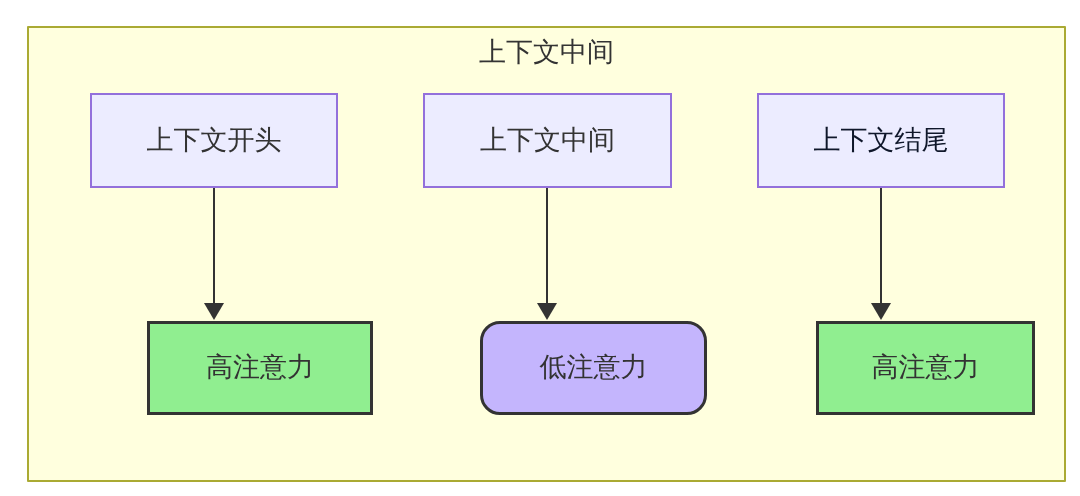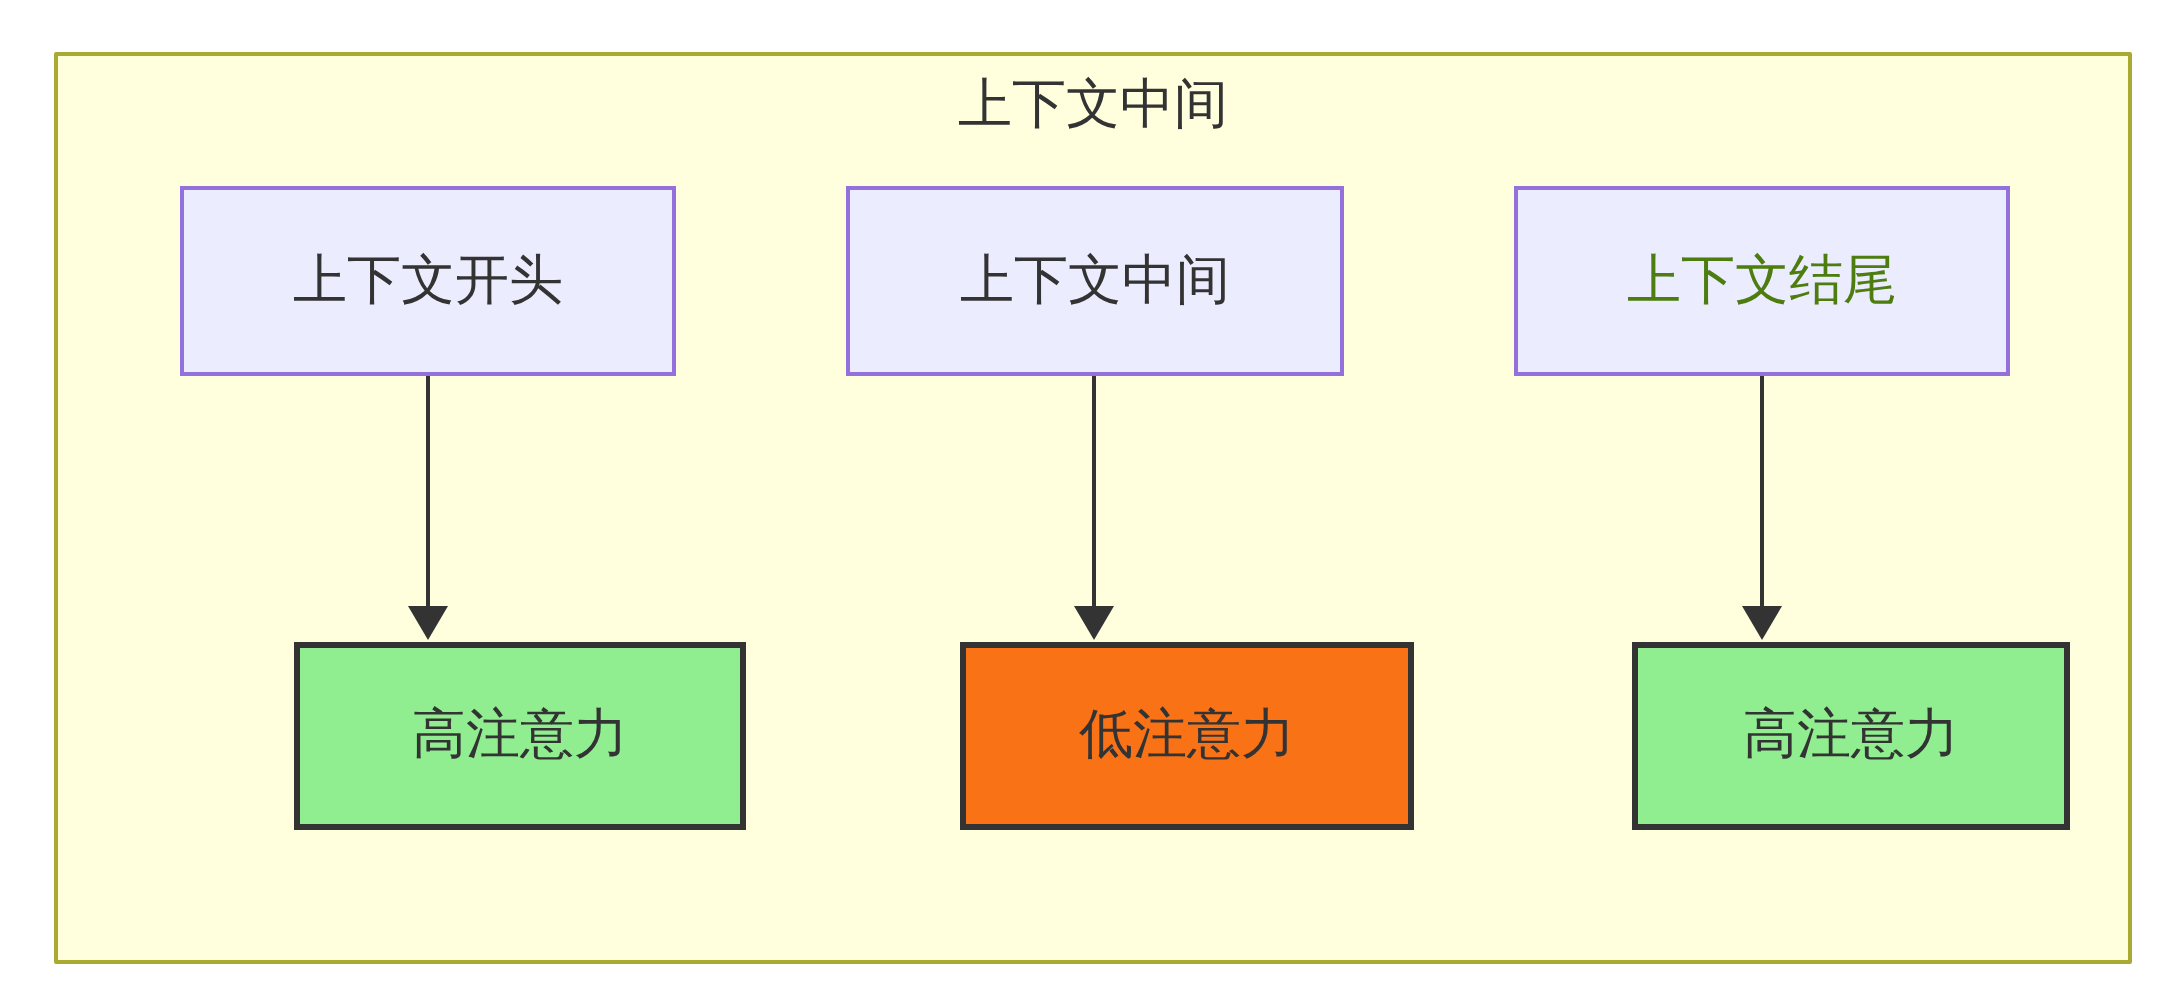--- a/index.html
+++ b/index.html
@@ -76,27 +76,27 @@
       <polygon points="871,303 891,303 881,320" style="fill: rgb(51, 51, 51);"></polygon>
     </g>
   </svg>
 
   <div class="node ctx n2" style="background: rgb(236, 236, 255); border-color: rgb(147, 112, 219); color: rgb(51, 51, 51);">
     <span>上下文中间</span>
   </div>
   <div class="node ctx n1" style="background: rgb(236, 236, 255); border-color: rgb(147, 112, 219); color: rgb(51, 51, 51);">
     <span>上下文开头</span>
   </div>
-  <div class="node ctx n3" style="background: rgb(236, 236, 255); border-color: rgb(147, 112, 219); color: #4d7c0f; justify-content: center;">
+  <div class="node ctx n3" style="background: rgb(236, 236, 255); border-color: rgb(147, 112, 219); color: #0f172a; justify-content: center;">
     <span>上下文结尾</span>
   </div>
 
   <div class="node res b1" style="background: rgb(144, 238, 144); border-color: rgb(51, 51, 51); color: rgb(51, 51, 51);">
     <span>高注意力</span>
   </div>
-  <div class="node res b2" style="background: #f97316; border-color: rgb(51, 51, 51); color: rgb(51, 51, 51);">
+  <div class="node res b2" style="background: #c4b5fd; border-color: rgb(51, 51, 51); color: rgb(51, 51, 51); border-radius: 20px;">
     <span>低注意力</span>
   </div>
   <div class="node res b3" style="background: rgb(144, 238, 144); border-color: rgb(51, 51, 51); color: rgb(51, 51, 51);">
     <span>高注意力</span>
   </div>
 
 </div>
 
 </body></html>

